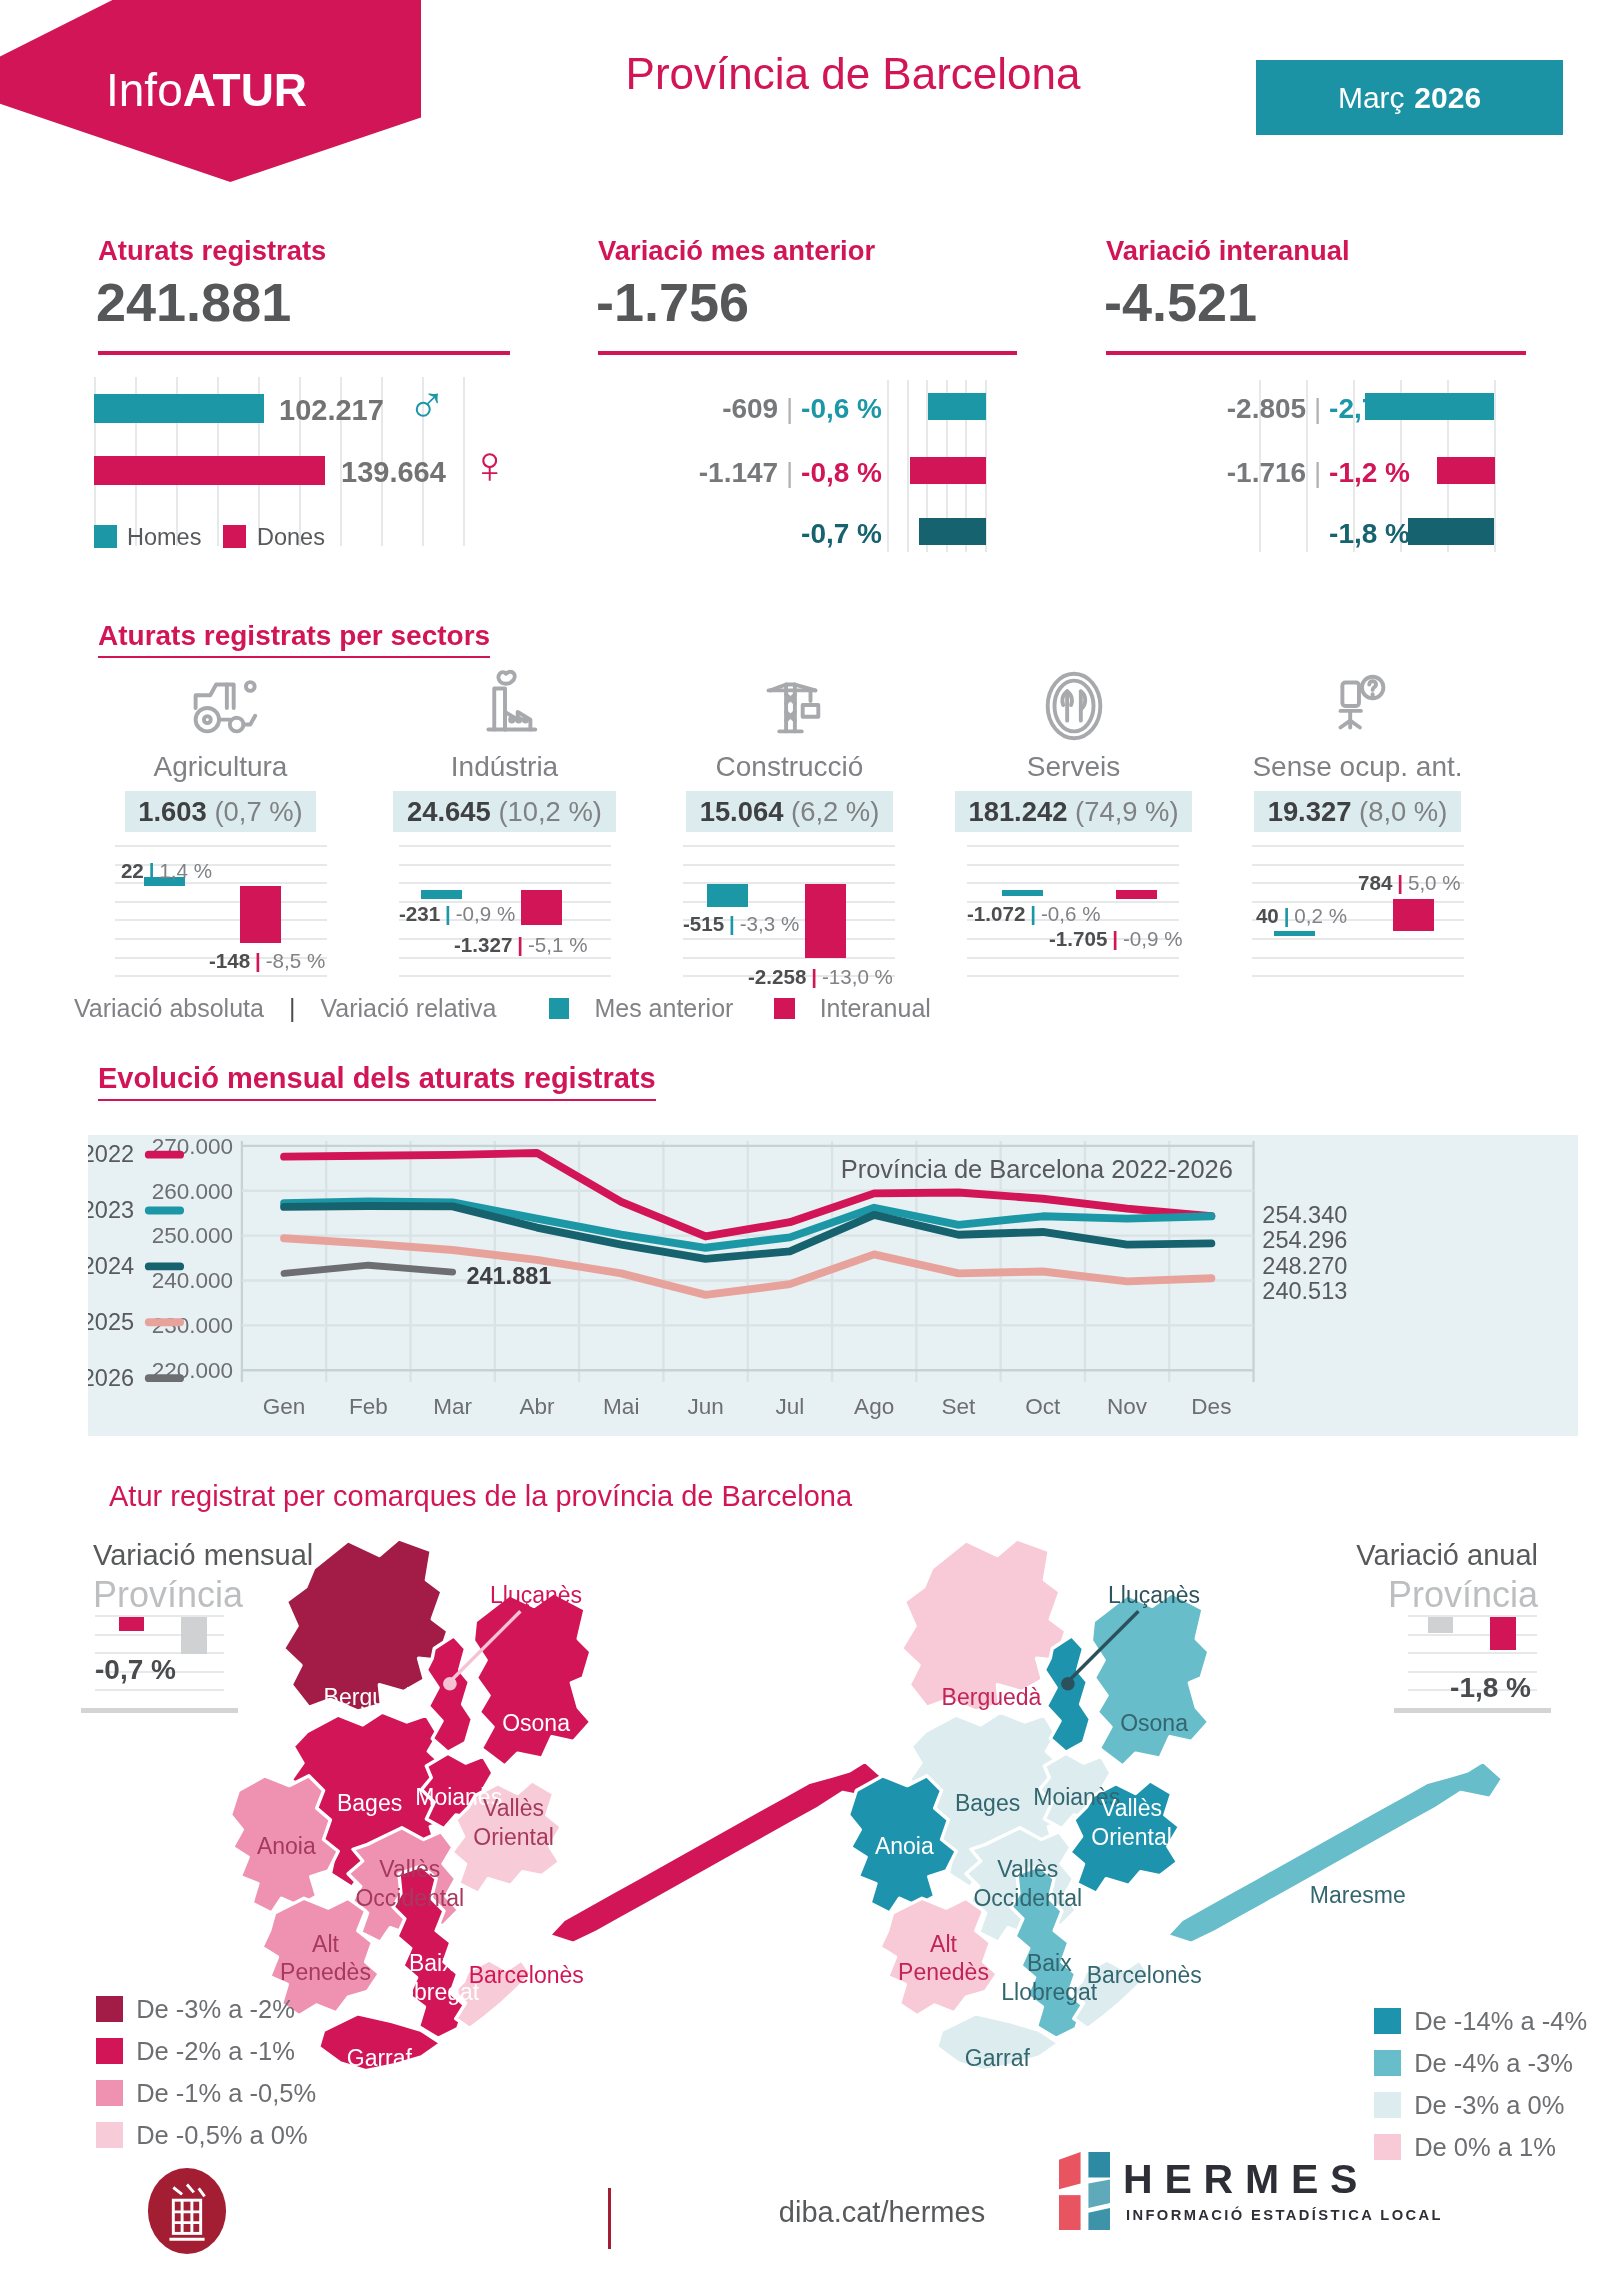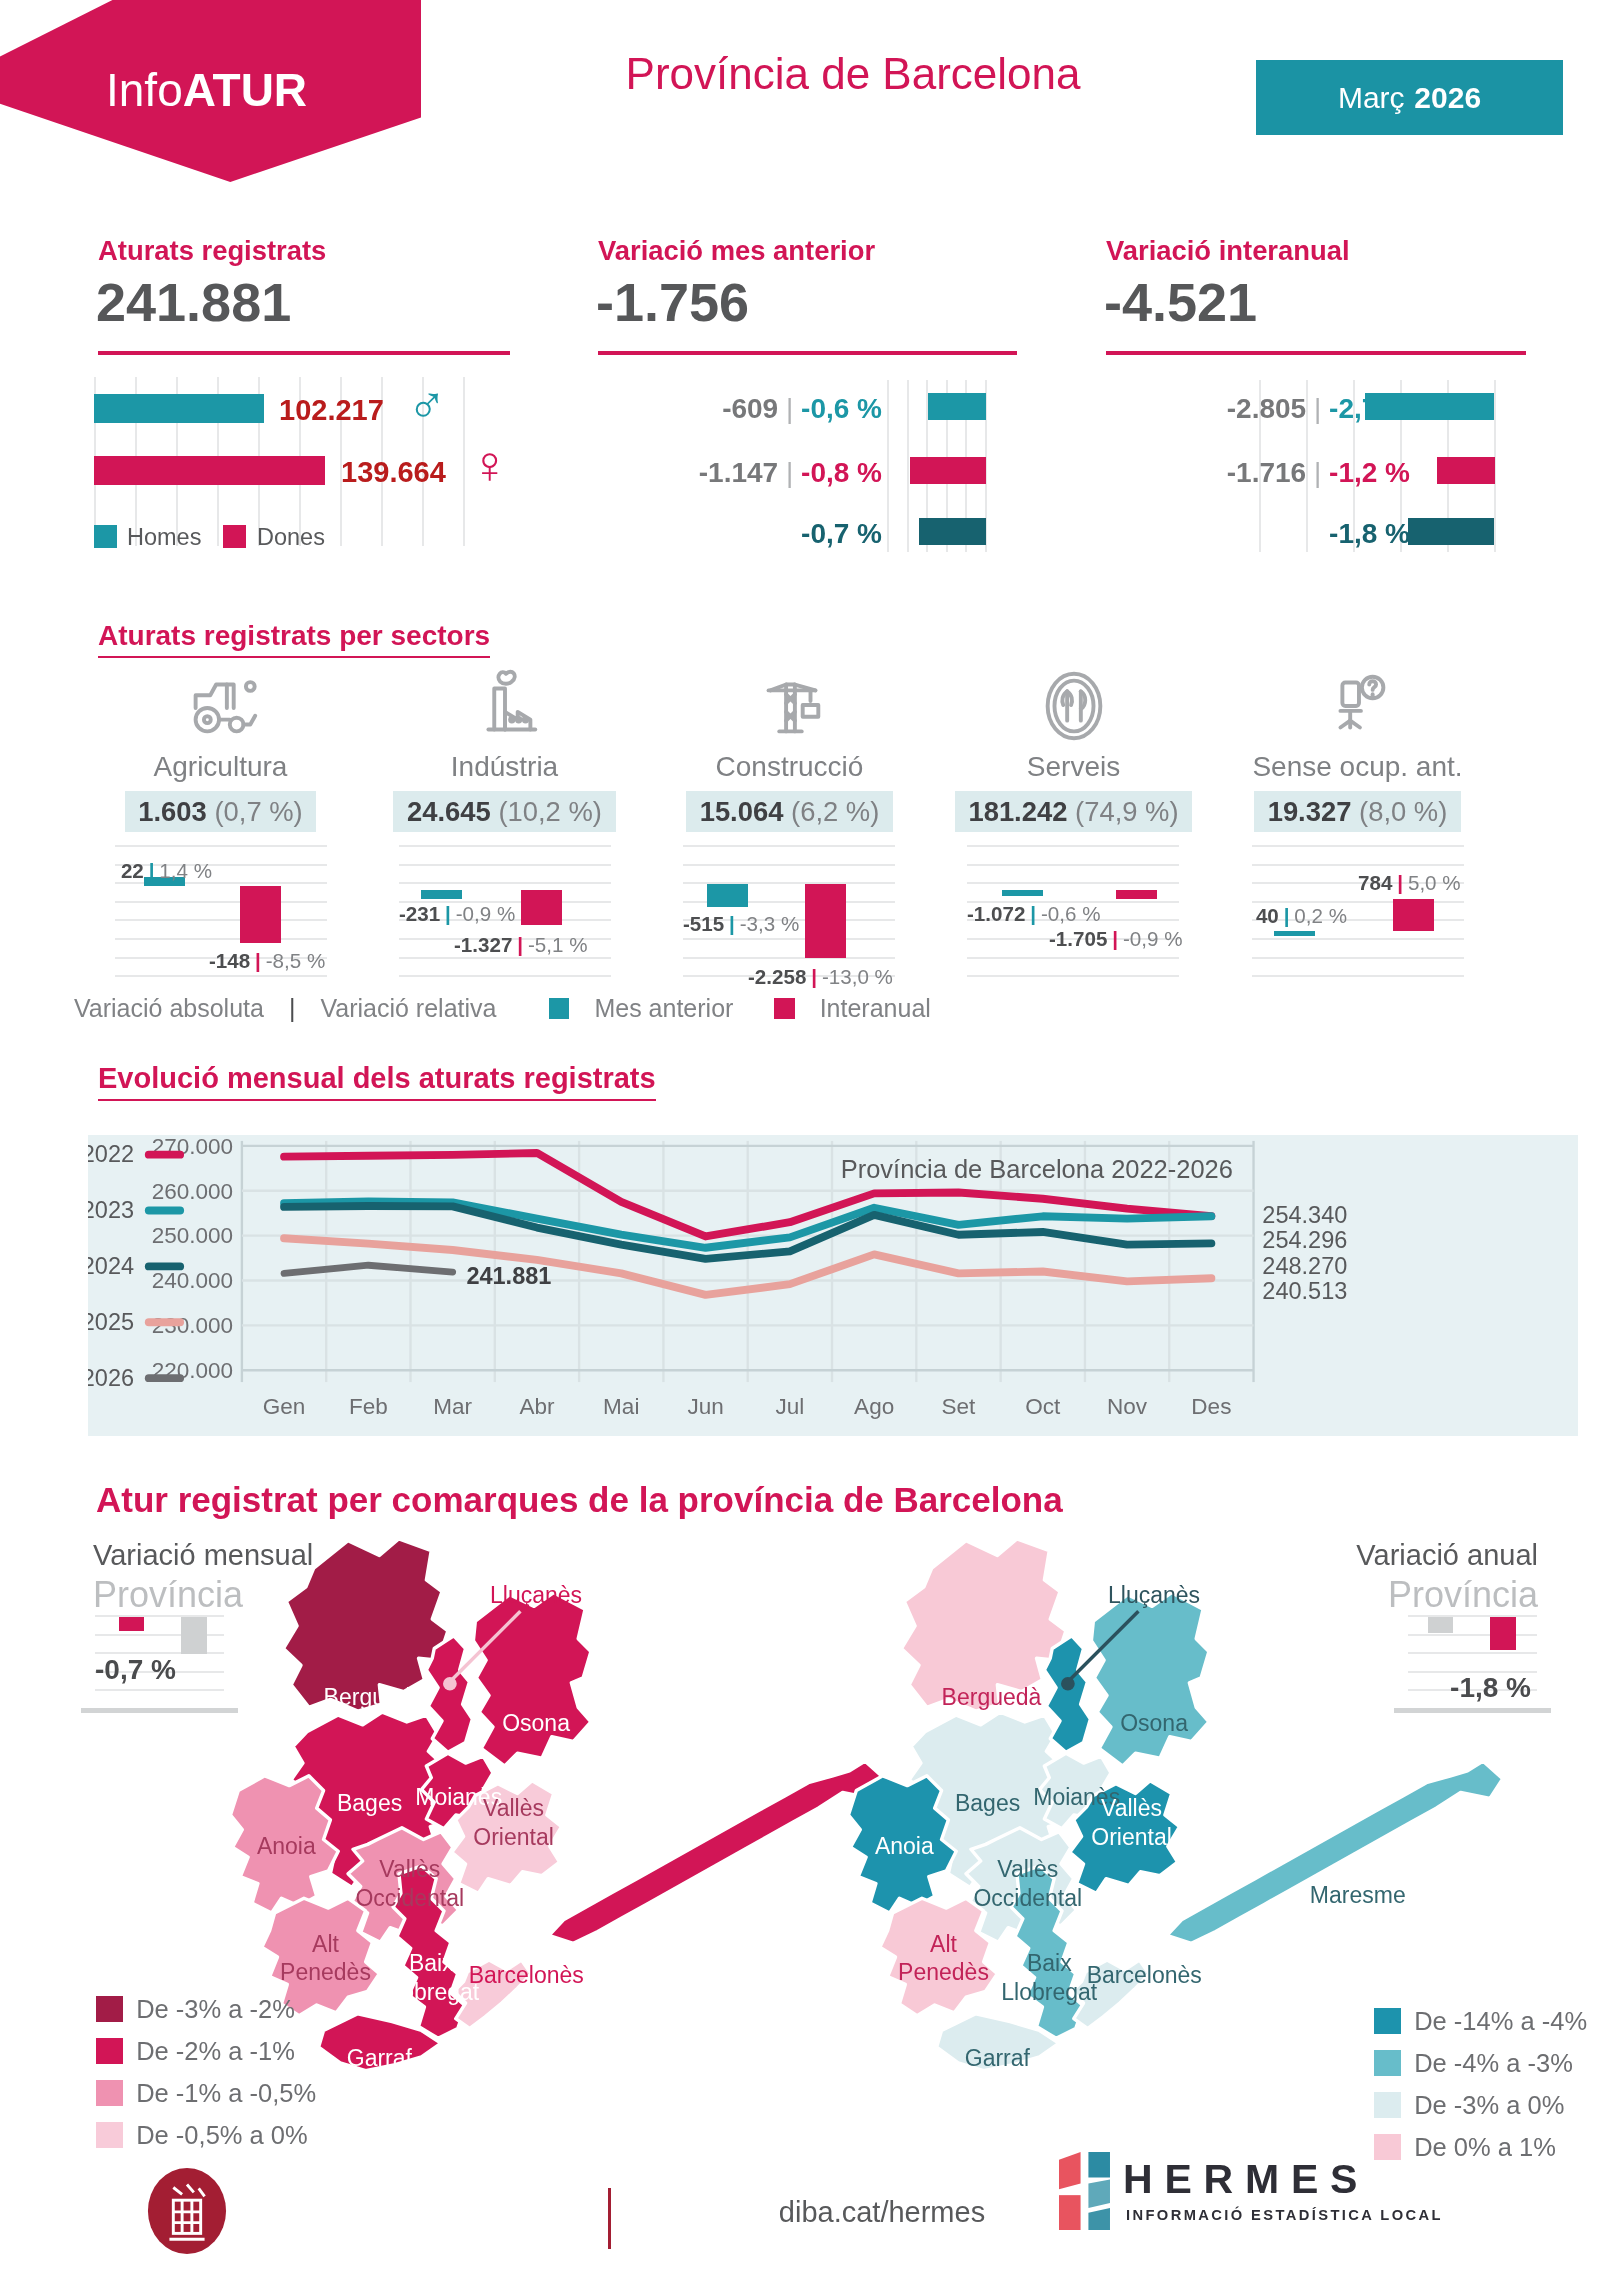--- a/index.html
+++ b/index.html
@@ -18,21 +18,21 @@
                 color:#fff; display:flex; align-items:center; justify-content:center; font-size:30px; gap:9.8px; }
   .date-badge b { font-weight:800; }
 
   
   .stat-head { position:absolute; top:235px; font-size:27.4px; font-weight:700; color:#d21556; }
   .stat-val  { position:absolute; top:271px; font-size:54px; font-weight:700; color:#565759; }
   .stat-rule { position:absolute; top:351px; height:3.9px; background:#d21556; }
 
   .grid-v { position:absolute; }
   .hbar { position:absolute; height:29px; }
-  .hbar-label { position:absolute; font-size:29px; font-weight:700; color:#b91c1c; }
+  .hbar-label { position:absolute; font-size:29px; font-weight:700; color:#737373; }
   .sym { position:absolute; font-size:53px; font-weight:700; }
   .legend-sq { position:absolute; width:22.5px; height:22.5px; }
   .legend-txt { position:absolute; font-size:23.5px; color:#58595b; }
 
   .var-row-txt { position:absolute; font-size:28px; text-align:right; white-space:nowrap; }
   .var-row-txt .vabs { color:#77787a; font-weight:700; }
   .var-row-txt .vpipe { color:#b0b2b4; font-weight:400; padding:0 7.8px; }
   .var-row-txt .vrel { font-weight:700; }
   .var-bar { position:absolute; height:27.4px; }
   .ck-teal { color:#1c97a6; } .bk-teal { background:#1c97a6; }
@@ -58,21 +58,21 @@
   .sec-legend { position:absolute; left:74px; top:994px; display:flex; align-items:center; gap:25px;
                 font-size:25px; color:#808285; }
   .sec-legend .sw { width:20.6px; height:20.6px; display:inline-block; }
 
   
   .evo-head { position:absolute; left:98px; top:1062px; font-size:29px; font-weight:800; color:#d21556;
               border-bottom:2.9px solid #d21556; padding-bottom:3.9px; }
   .evo-panel { position:absolute; left:88px; top:1135px; width:1490px; height:301px; background:#e7f1f3; }
 
   
-  .com-head { position:absolute; left:96px; top:1480px; font-size:35px; font-weight:700; color:#d21556; }
+  .com-head { position:absolute; left:109px; top:1480px; font-size:29px; font-weight:400; color:#d21556; }
   .prov-title { position:absolute; font-size:29px; color:#58595b; }
   .prov-sub { position:absolute; font-size:36px; color:#bcbec0; }
   .prov-chart { position:absolute; width:129px; height:98px;
     background:repeating-linear-gradient(to bottom, #e7e8e9 0 2px, transparent 2px 18.6px); }
   .prov-chart .baseline { position:absolute; left:-13.7px; right:-13.7px; bottom:0; height:4.9px; background:#d2d4d5; }
   .prov-chart .pbar { position:absolute; top:2px; width:25.5px; }
   .prov-val { position:absolute; font-size:28px; font-weight:700; color:#4a4b4d; }
   .map-legend-row { display:flex; align-items:center; gap:13.7px; height:42px; }
   .map-legend-row .sw { width:26.5px; height:26.5px; flex:0 0 26.5px; }
   .map-legend-row .t { font-size:25.5px; color:#6d6e71; white-space:nowrap; }

